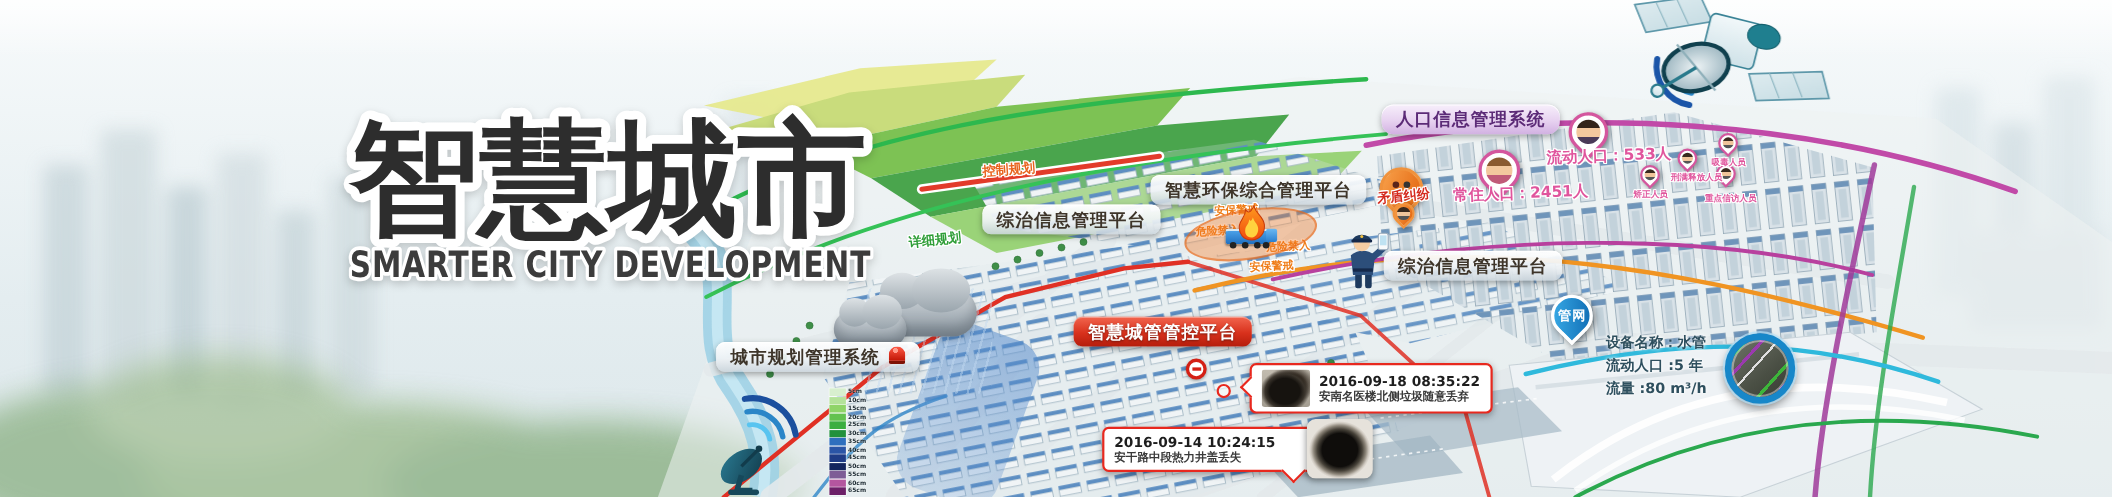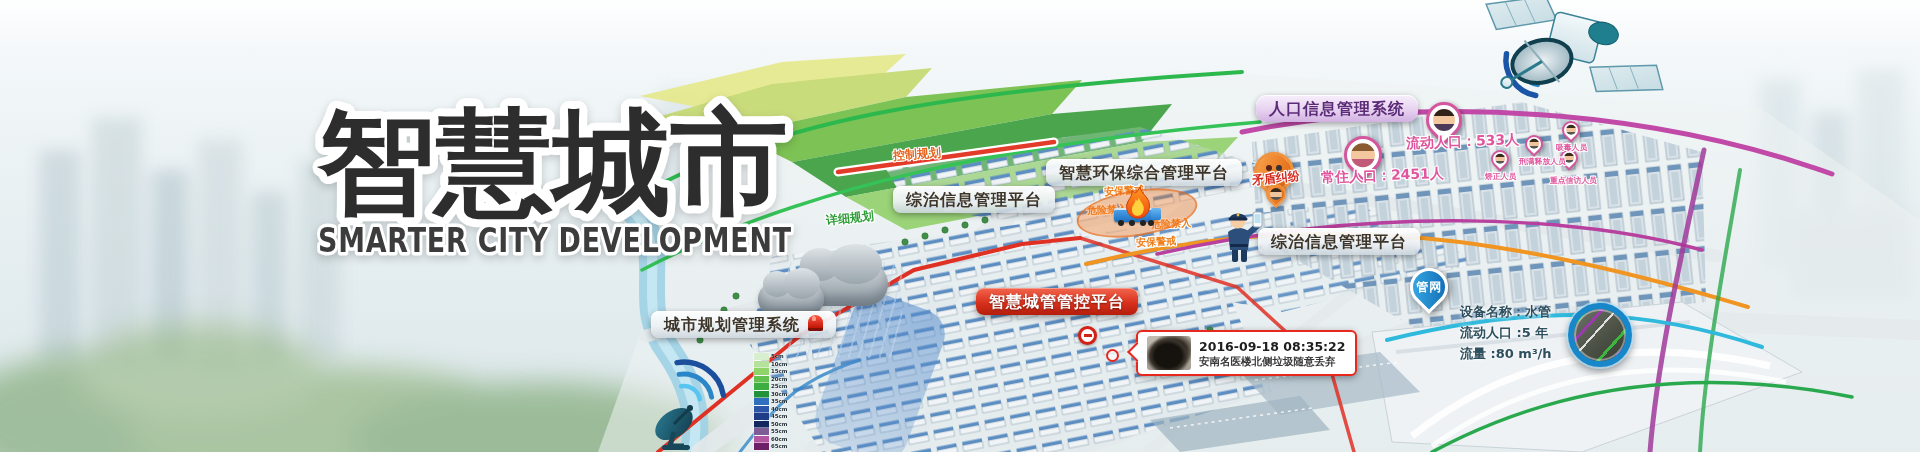--- a/index.html
+++ b/index.html
@@ -354,20 +354,28 @@
 
   <div class="red-ring" style="left:1106px;top:349px;"></div>
   <div class="callout" style="left:1136px;top:330px;">
     <span class="tail-l"></span>
     <div class="photo-garbage"></div>
     <div>
       <div class="time">2016-09-18 08:35:22</div>
       <div class="desc">安南名医楼北侧垃圾随意丢弃</div>
     </div>
   </div>
+  <div class="callout" style="left:1002px;top:388px;padding-right:46px;">
+    <span class="tail-d"></span>
+    <div>
+      <div class="time">2016-09-14 10:24:15</div>
+      <div class="desc">安干路中段热力井盖丢失</div>
+    </div>
+    <div class="photo-manhole"></div>
+  </div>
 
   <div class="pipe-pin" style="left:1410px;top:268px;">
     <span>管网</span>
   </div>
   <div class="pipe-info" style="left:1460px;top:301px;">
     <div>设备名称：水管</div>
     <div>流动人口 :5 年</div>
     <div>流量 :80 m³/h</div>
   </div>
   <div class="magnifier" style="left:1568px;top:303px;"></div>

